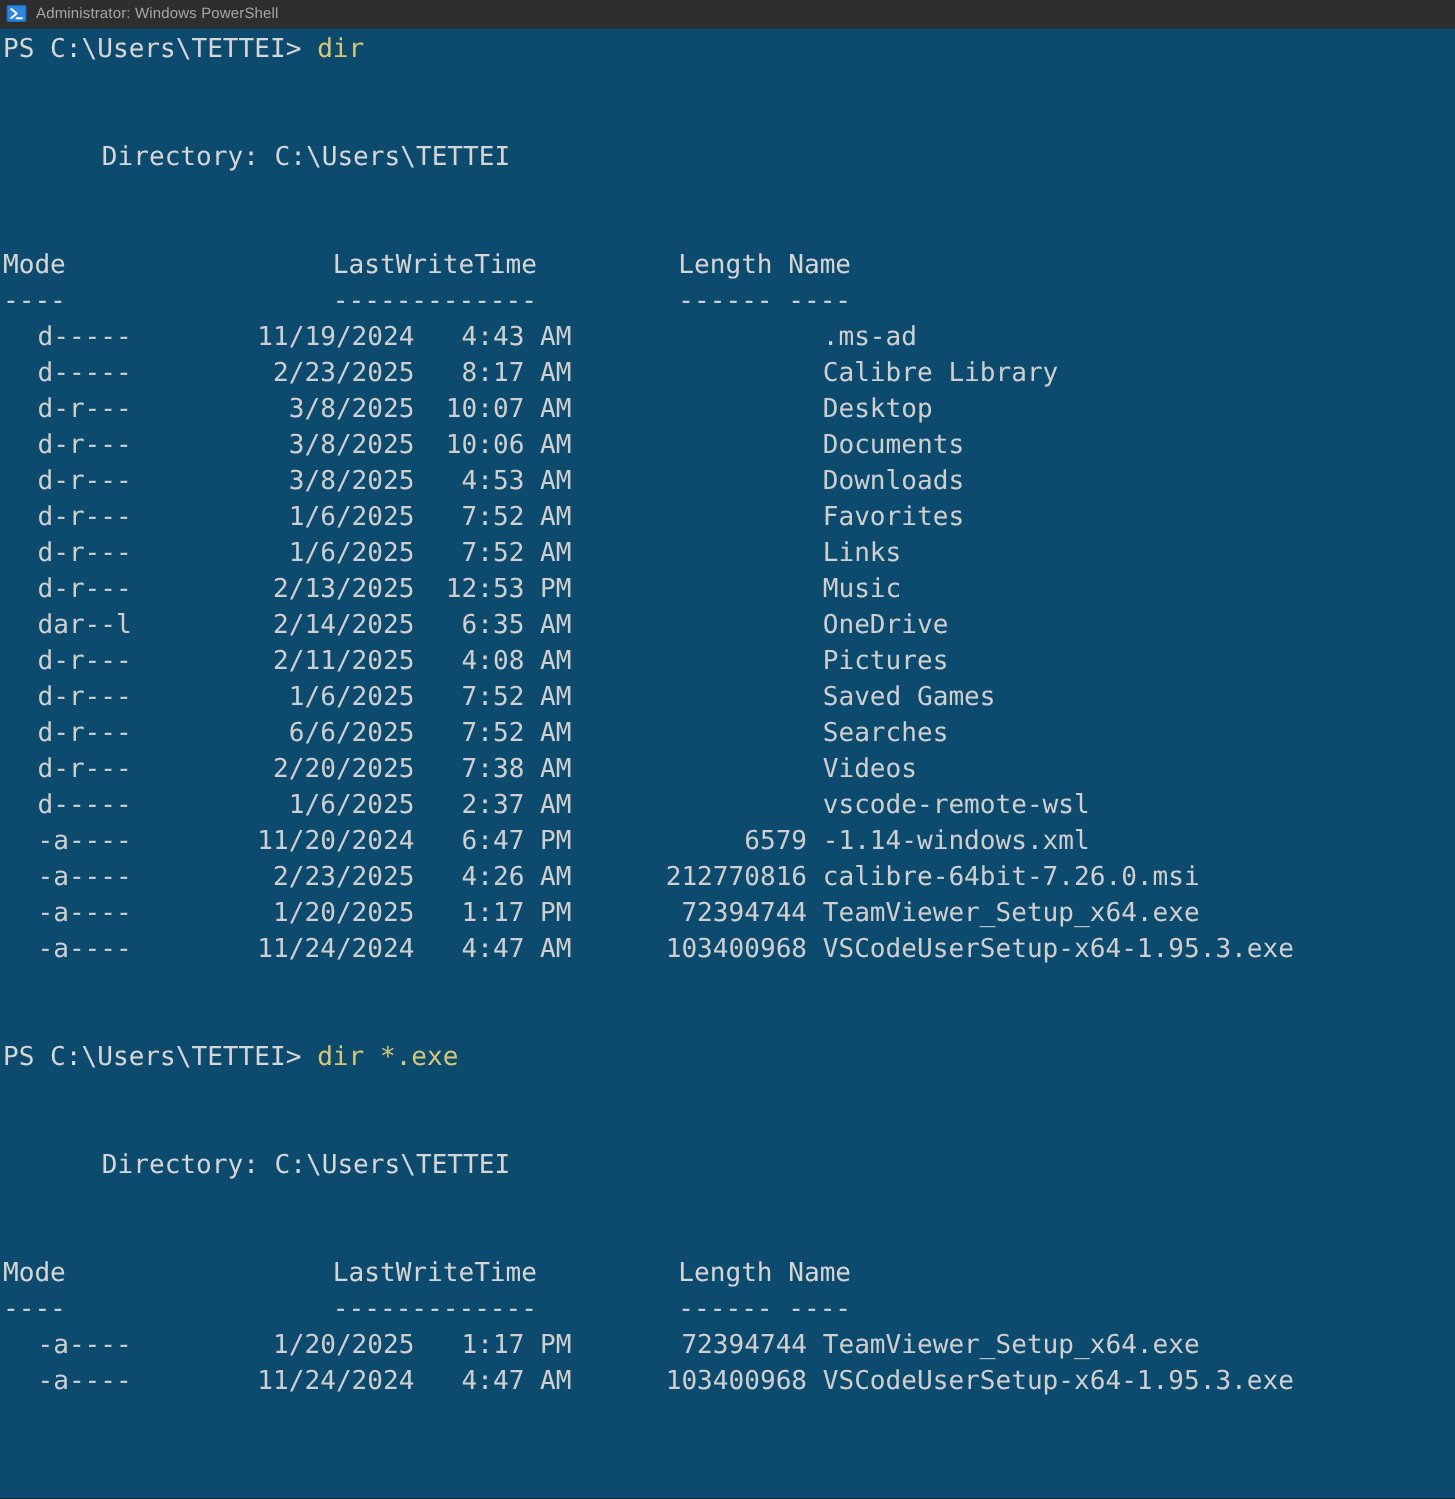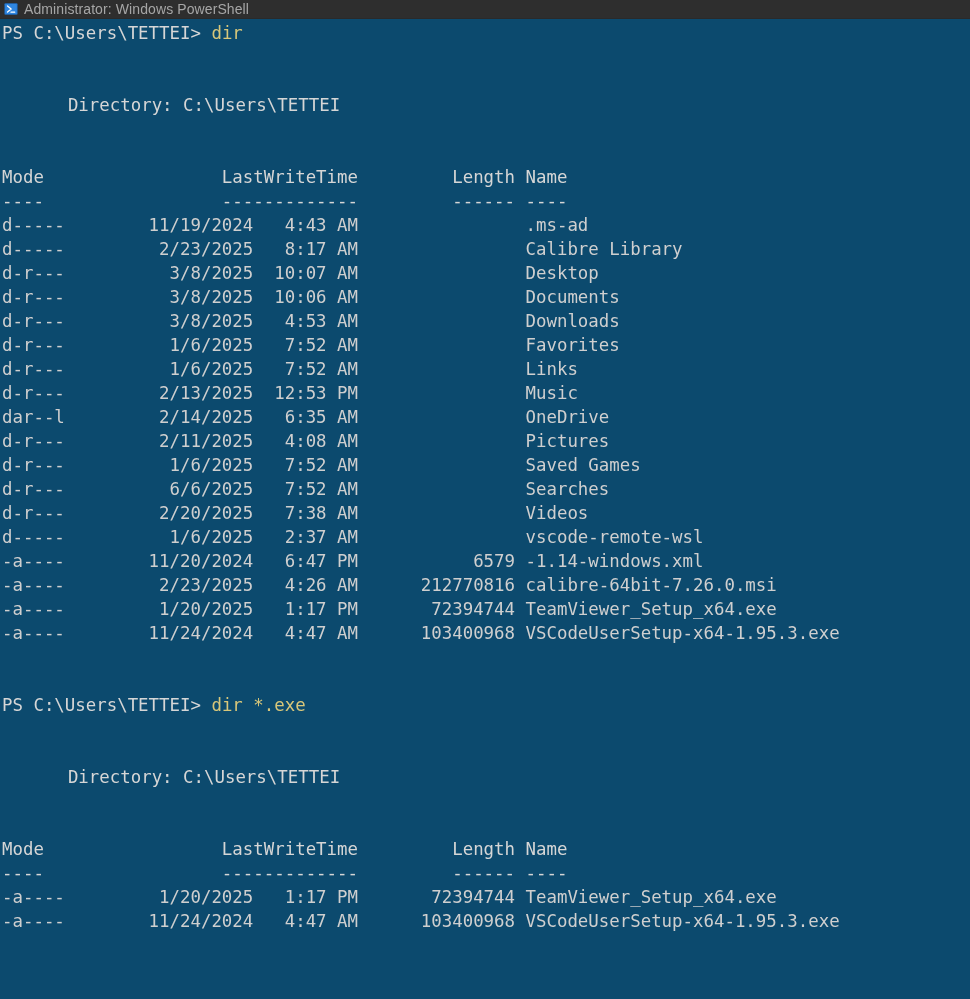--- a/index.html
+++ b/index.html
@@ -26,21 +26,21 @@
   }
   .titlebar-icon {
     width: 14px;
     height: 14px;
     flex: 0 0 auto;
     margin-right: 6px;
     display: block;
   }
   .titlebar-text {
     font-family: "Liberation Sans", sans-serif;
-    font-size: 14px;
+    font-size: 10px;
     color: #a6a6a6;
     letter-spacing: 0.1px;
     white-space: nowrap;
   }
 
   
   .console {
     background: #0c4a6e;
     width: 970px;
     height: 980px;
@@ -57,21 +57,21 @@
     white-space: pre;
     letter-spacing: 0px;
   }
   .line.blank { color: transparent; }
 
   .prompt-path { color: #d6d6d6; }
   .cmd { color: #d8c77a; }
   .dirheader { color: #d6d6d6; margin-left: 24px; }
   .colhdr { color: #d6d6d6; }
   .dashes { color: #d6d6d6; }
-  .row { color: #cfcfcf; }
+  .row { color: #cfcfcf; margin-left: 23px; }
 </style>
 </head>
 <body>
 
 <div class="titlebar">
   <svg class="titlebar-icon" viewBox="0 0 16 16">
     <rect x="0.5" y="1.5" width="15" height="13" rx="1.2" fill="#1f6fc4"></rect>
     <rect x="1.4" y="2.4" width="13.2" height="11.2" rx="0.8" fill="#2f86e0"></rect>
     <path d="M4 4.6 L8.2 8 L4 11.4" fill="none" stroke="#ffffff" stroke-width="1.5" stroke-linecap="round" stroke-linejoin="round"></path>
     <line x1="8" y1="11.6" x2="12.2" y2="11.6" stroke="#ffffff" stroke-width="1.4" stroke-linecap="round"></line>

